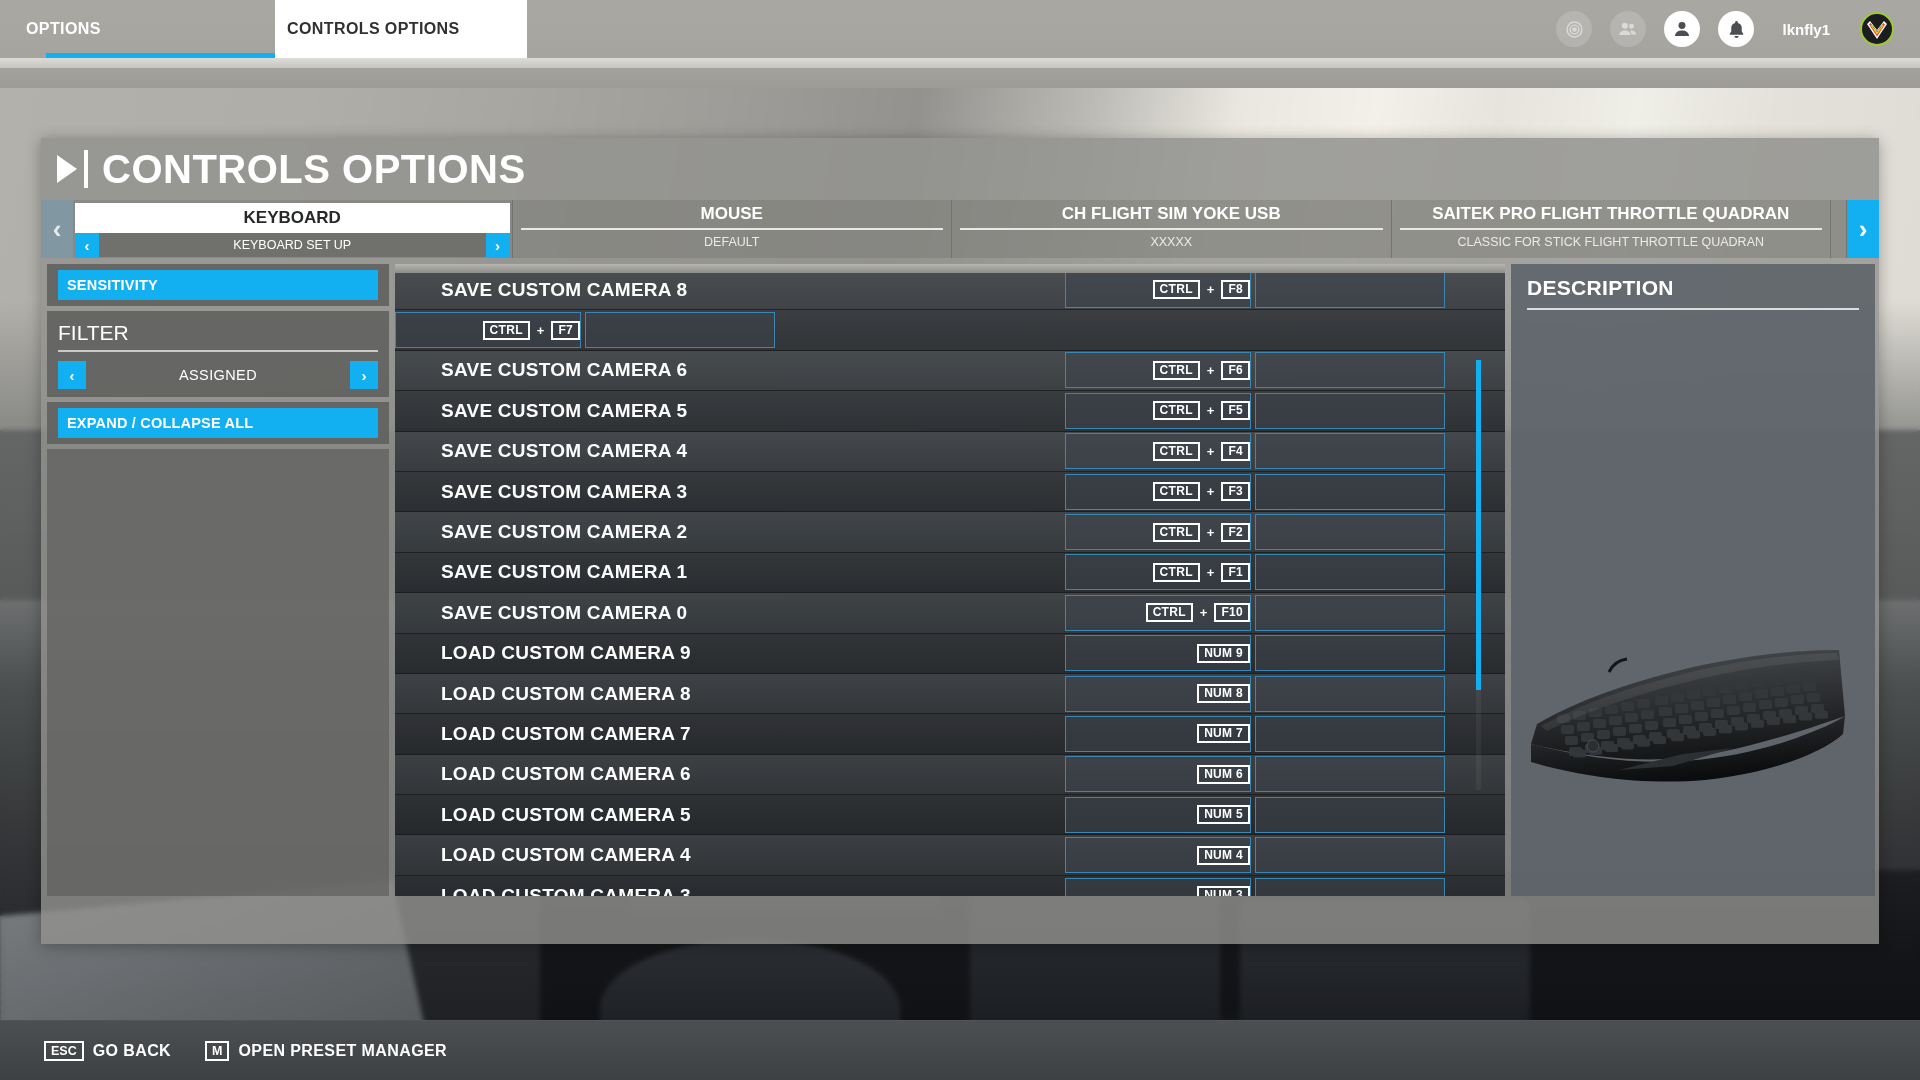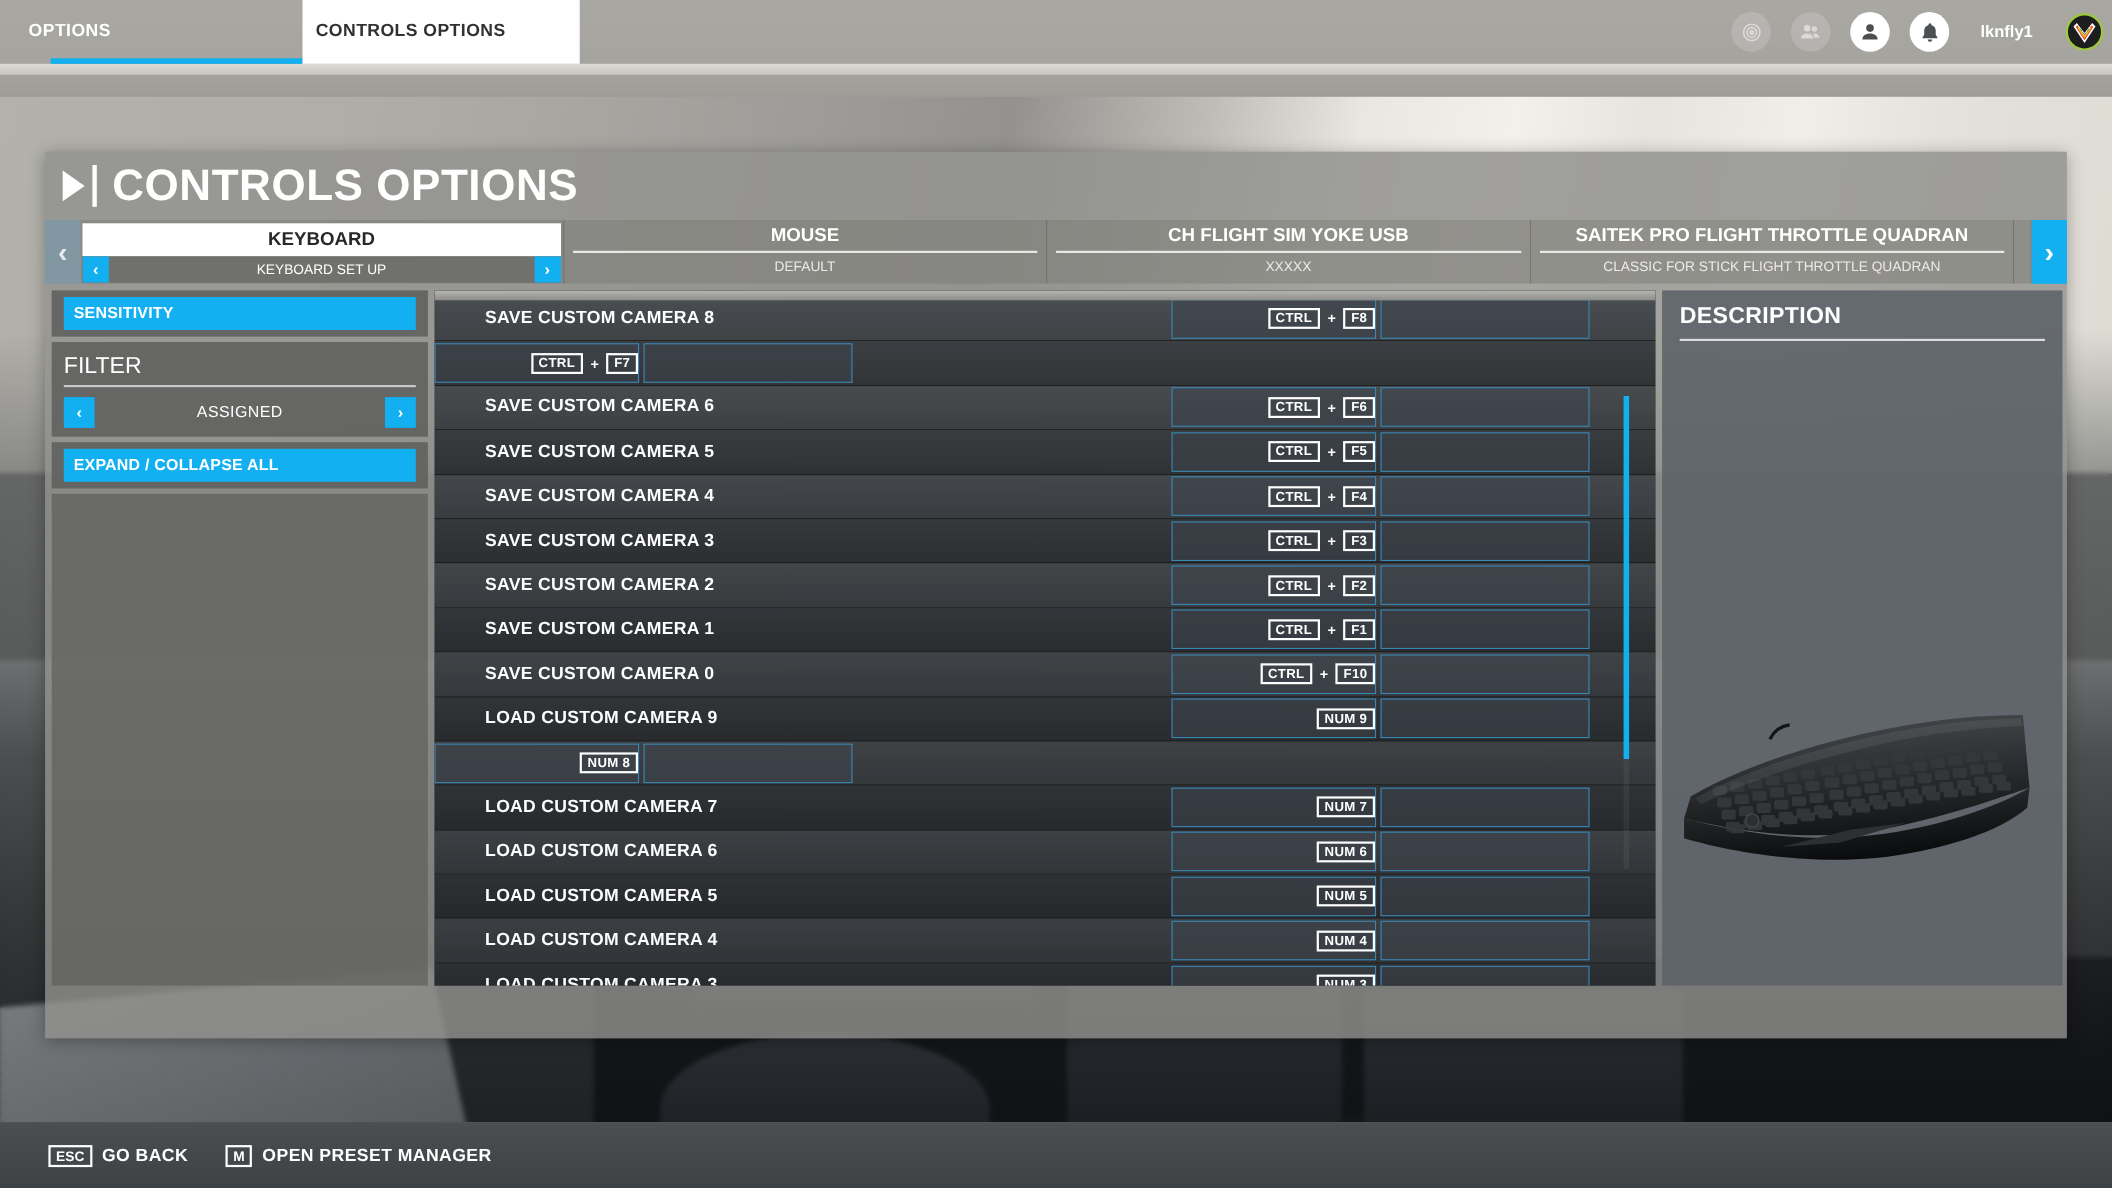--- a/index.html
+++ b/index.html
@@ -78,21 +78,21 @@
   }
   .tab.inactive { min-width: 275px; }
   .tab.inactive .underline {
     position:absolute; left:46px; right:0; bottom:0; height:5px; background:#12b0f0;
   }
   .tab.active {
     background:#ffffff; color:#2f3133; min-width: 252px; justify-content:flex-start;
     height: 58px; padding-left: 12px;
   }
 
-  .topicons { margin-left:auto; display:flex; align-items:center; gap:18px; padding-right:8px; height:58px; }
+  .topicons { margin-left:auto; display:flex; align-items:center; gap:18px; padding-right:26px; height:58px; }
   .circ {
     width:36px; height:36px; border-radius:50%;
     display:flex; align-items:center; justify-content:center;
   }
   .circ.ghost { background: rgba(255,255,255,.16); }
   .circ.solid { background:#ffffff; }
   .uname { color:#ffffff; font-size:15px; font-weight:bold; margin-left:10px; }
   .avatar {
     width:34px; height:34px; border-radius:50%; margin-left:12px;
     background:#1b1d1f; border:2px solid #9ec93a;
@@ -200,21 +200,21 @@
     z-index:4;
   }
   #rows { position:absolute; left:0; right:0; top:6px; }
   .row {
     height:40.4px; display:flex; align-items:center; position:relative;
     border-bottom:1px solid rgba(20,21,23,.75);
   }
   .row:nth-child(odd)  { background: linear-gradient(180deg, rgba(80,84,88,.55), rgba(62,66,70,.55)); }
   .row:nth-child(even) { background: linear-gradient(180deg, rgba(56,59,63,.55), rgba(40,43,46,.55)); }
   .row .rname {
-    flex:1; padding-left:46px; color:#fdfdfd; font-size:16px; font-weight:bold; letter-spacing:.25px;
+    flex:1; padding-left:46px; color:#fdfdfd; font-size:19px; font-weight:bold; letter-spacing:.25px;
     white-space:nowrap; overflow:hidden;
   }
   .cell {
     width:186px; flex:0 0 186px; height:36px; margin-right:4px;
     border:1px solid #3b87b4; background: rgba(62,70,78,.55);
     display:flex; align-items:center; justify-content:flex-end; gap:7px;
   }
   .cell.second { width:190px; flex:0 0 190px; margin-right:60px; }
   .key {
     border:2px solid #ffffff; color:#ffffff; font-size:12px; font-weight:bold;
@@ -481,20 +481,21 @@
             <div class="cell second"></div>
           </div>
           <div class="row">
             <div class="rname">LOAD CUSTOM CAMERA 9</div>
             <div class="cell">
               <span class="key">NUM 9</span>
             </div>
             <div class="cell second"></div>
           </div>
           <div class="row">
+            <div class="rname">LOAD CUSTOM CAMERA 8</div>
             <div class="cell">
               <span class="key">NUM 8</span>
             </div>
             <div class="cell second"></div>
           </div>
           <div class="row">
             <div class="rname">LOAD CUSTOM CAMERA 7</div>
             <div class="cell">
               <span class="key">NUM 7</span>
             </div>

